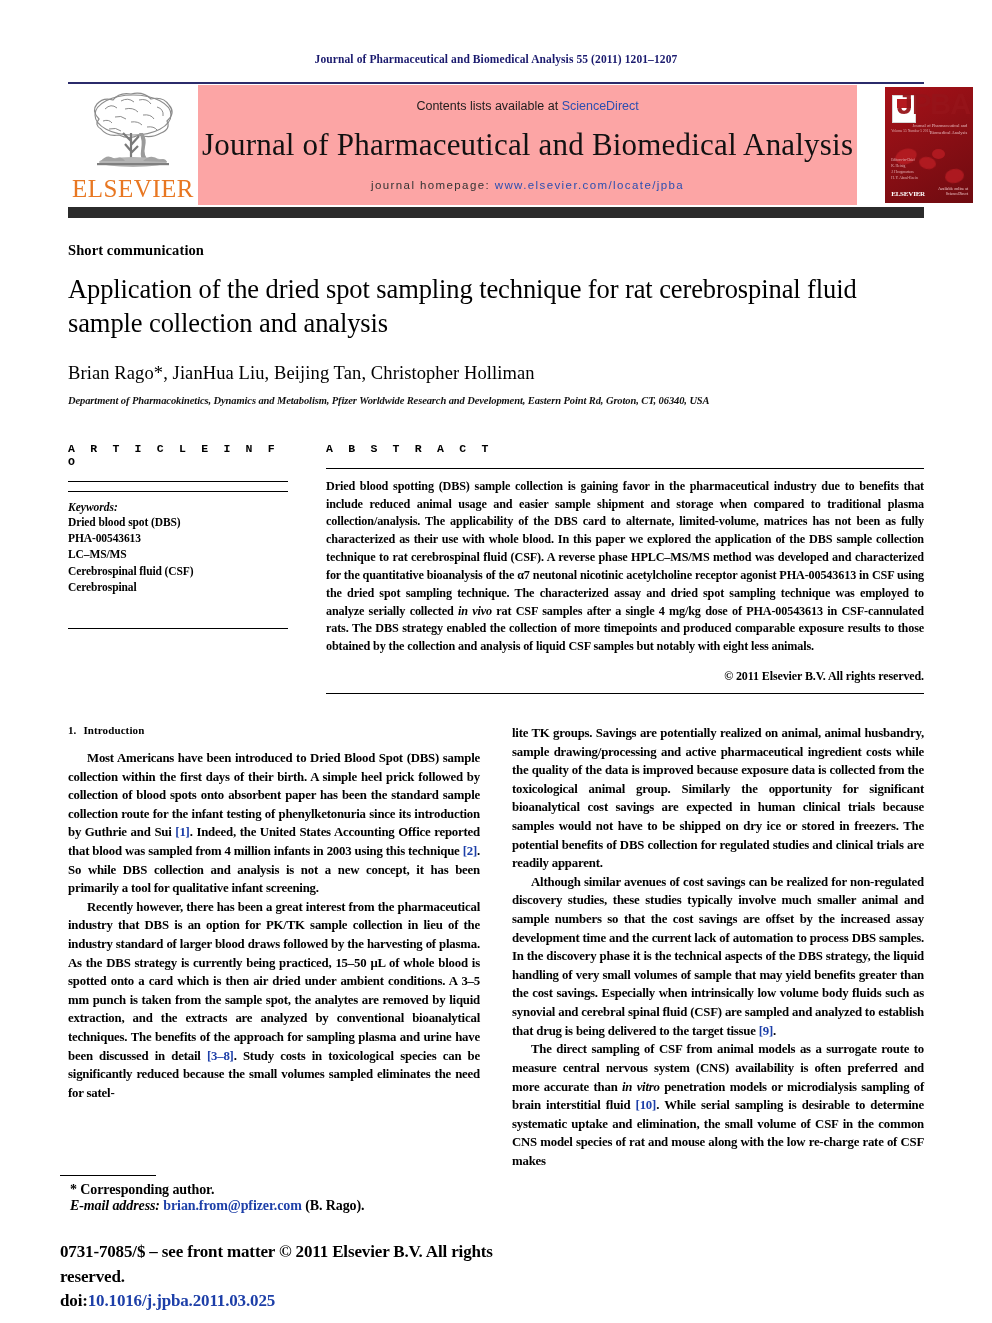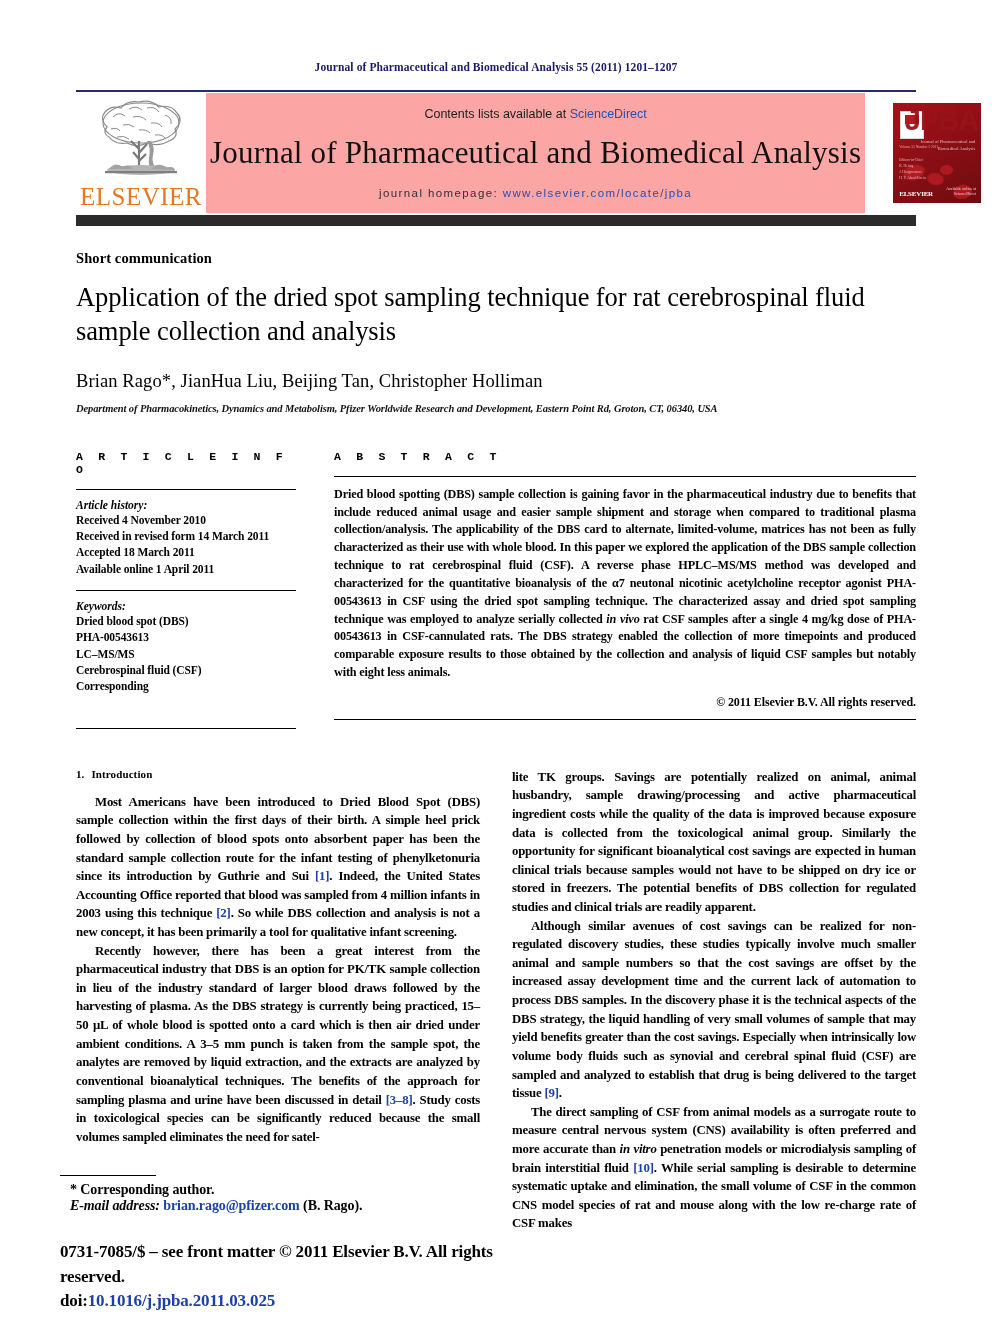--- a/index.html
+++ b/index.html
@@ -12,21 +12,21 @@
     height: 1323px;
     font-family: "Liberation Serif", "DejaVu Serif", serif;
     color: #000000;
     position: relative;
     overflow: hidden;
   }
   .page {
     position: relative;
     width: 992px;
     height: 1323px;
-    padding: 16px;
+    padding: 8px;
     box-sizing: border-box;
   }
 
   
   .running-head {
     text-align: center;
     font-size: 11.5px;
     font-weight: bold;
     color: #1a1a6e;
     padding-top: 45px;
@@ -106,21 +106,21 @@
     flex: 0 0 118px;
     background: #ffffff;
     display: flex;
     align-items: center;
     justify-content: flex-end;
     padding-right: 2px;
     box-sizing: border-box;
   }
   .cover {
     width: 88px;
-    height: 100px;
+    height: 116px;
     background: linear-gradient(150deg,#a81118 0%, #8d0f15 45%, #6e0b10 100%);
     position: relative;
     overflow: hidden;
   }
   .cover .jpba {
     position: absolute;
     top: 3px;
     right: 3px;
     font-family: "Liberation Sans", sans-serif;
     font-weight: bold;
@@ -428,35 +428,28 @@
     <h1 class="paper-title">Application of the dried spot sampling technique for rat cerebrospinal fluid sample collection and analysis</h1>
     <div class="authors">Brian Rago*, JianHua Liu, Beijing Tan, Christopher Holliman</div>
     <div class="affil">Department of Pharmacokinetics, Dynamics and Metabolism, Pfizer Worldwide Research and Development, Eastern Point Rd, Groton, CT, 06340, USA</div>
   </div>
 
   <div class="infoabs">
 
     <div class="col-info">
       <div class="sec-head">A R T I C L E   I N F O</div>
       <hr class="hr-thin">
-      <div class="info-group">
-        <div class="lbl">Article history:</div>
-        <div class="ln">Received 4 November 2010</div>
-        <div class="ln">Received in revised form 14 March 2011</div>
-        <div class="ln">Accepted 18 March 2011</div>
-        <div class="ln">Available online 1 April 2011</div>
-      </div>
       <hr class="hr-thin">
       <div class="info-group">
         <div class="lbl">Keywords:</div>
         <div class="ln">Dried blood spot (DBS)</div>
         <div class="ln">PHA-00543613</div>
         <div class="ln">LC–MS/MS</div>
         <div class="ln">Cerebrospinal fluid (CSF)</div>
-        <div class="ln">Corresponding</div>
+        <div class="ln">Cerebrospinal</div>
       </div>
       <div class="kw-gap"></div>
       <hr class="hr-thin">
     </div>
 
     <div class="col-abs">
       <div class="sec-head">A B S T R A C T</div>
       <hr class="hr-thin">
       <div class="abstract-text">Dried blood spotting (DBS) sample collection is gaining favor in the pharmaceutical industry due to benefits that include reduced animal usage and easier sample shipment and storage when compared to traditional plasma collection/analysis. The applicability of the DBS card to alternate, limited-volume, matrices has not been as fully characterized as their use with whole blood. In this paper we explored the application of the DBS sample collection technique to rat cerebrospinal fluid (CSF). A reverse phase HPLC–MS/MS method was developed and characterized for the quantitative bioanalysis of the α7 neutonal nicotinic acetylcholine receptor agonist PHA-00543613 in CSF using the dried spot sampling technique. The characterized assay and dried spot sampling technique was employed to analyze serially collected <span class="ital">in vivo</span> rat CSF samples after a single 4 mg/kg dose of PHA-00543613 in CSF-cannulated rats. The DBS strategy enabled the collection of more timepoints and produced comparable exposure results to those obtained by the collection and analysis of liquid CSF samples but notably with eight less animals.</div>
       <div class="copyright">© 2011 Elsevier B.V. All rights reserved.</div>
@@ -481,21 +474,21 @@
       <p class="body">The direct sampling of CSF from animal models as a surrogate route to measure central nervous system (CNS) availability is often preferred and more accurate than <span class="ital">in vitro</span> penetration models or microdialysis sampling of brain interstitial fluid <span class="ref">[10]</span>. While serial sampling is desirable to determine systematic uptake and elimination, the small volume of CSF in the common CNS model species of rat and mouse along with the low re-charge rate of CSF makes</p>
     </div>
 
   </div>
 
   <div class="footnote">
     <div class="fn-rule"></div>
     <div class="fn-line">* Corresponding author.</div>
     <div class="fn-line">
       <span class="em">E-mail address:</span>
-      <span class="mail">brian.rago@pfizer.com</span>
+      <span class="mail">brian.from@pfizer.com</span>
       <span>(B. Rago).</span>
     </div>
   </div>
 
   <div class="footer">
     <div>0731-7085/$ – see front matter © 2011 Elsevier B.V. All rights reserved.</div>
     <div><span>doi:</span><span class="doi-link">10.1016/j.jpba.2011.03.025</span></div>
   </div>
 
 </div>

